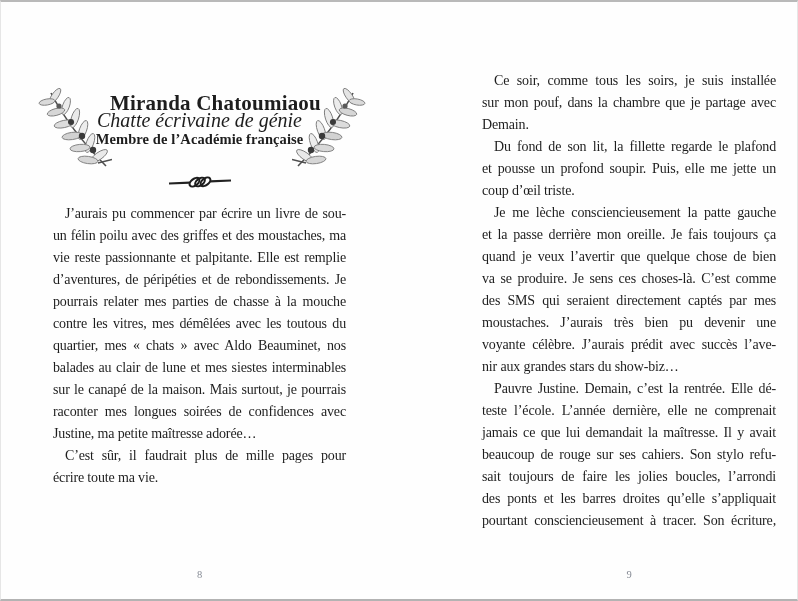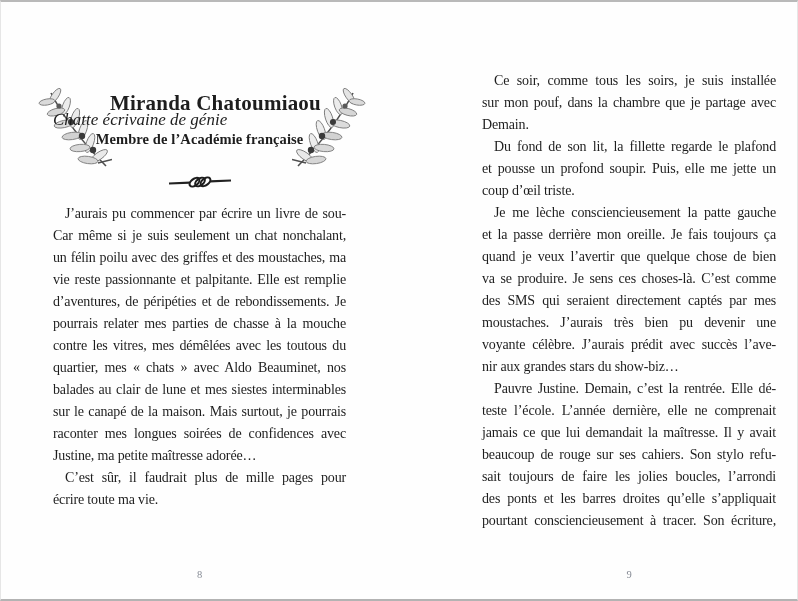--- a/index.html
+++ b/index.html
@@ -22,21 +22,21 @@
 
   
   .chapter-header{position:relative;width:100%;}
   .author-name{
     margin:16px;position:absolute;top:72px;left:0;width:100%;
     text-align:center;font-size:21px;line-height:26px;font-weight:bold;
     letter-spacing:.2px;
   }
   .author-subtitle{
     margin:0;position:absolute;top:108px;left:0;width:100%;
-    font-style:italic;font-size:17px;line-height:20px;
+    text-align:center;font-style:italic;font-size:20px;line-height:20px;
   }
   .author-affiliation{
     margin:0;position:absolute;top:128px;left:0;width:100%;
     text-align:center;font-weight:bold;font-size:14.5px;line-height:19px;
     letter-spacing:.1px;
   }
   .branch{position:absolute;width:74px;height:86px;top:84px;}
   .branch.left-branch{left:-15px;}
   .branch.right-branch{right:-20px;transform:scaleX(-1);}
   .divider{
@@ -105,21 +105,20 @@
     <svg class="divider" viewBox="0 0 64 16" xmlns="http://www.w3.org/2000/svg">
       <path d="M1 9.5 L22 8.6" stroke="#222" stroke-width="2.2" fill="none"></path>
       <path d="M42 7.4 L63 6.5" stroke="#222" stroke-width="2.2" fill="none"></path>
       <ellipse cx="26.5" cy="8.2" rx="5.6" ry="3.3" fill="none" stroke="#1d1d1d" stroke-width="2.1" transform="rotate(-38 26.5 8.2)"></ellipse>
       <ellipse cx="32" cy="8" rx="5.6" ry="3.3" fill="none" stroke="#1d1d1d" stroke-width="2.1" transform="rotate(-38 32 8)"></ellipse>
       <ellipse cx="37.5" cy="7.8" rx="5.6" ry="3.3" fill="none" stroke="#1d1d1d" stroke-width="2.1" transform="rotate(-38 37.5 7.8)"></ellipse>
     </svg>
 
     <div class="body-text">
         <div class="line indent">J’aurais pu commencer par écrire un livre de sou-</div>
-        <div class="line">Car même si je suis seulement un chat nonchalant,</div>
         <div class="line">un félin poilu avec des griffes et des moustaches, ma</div>
         <div class="line">vie reste passionnante et palpitante. Elle est remplie</div>
         <div class="line">d’aventures, de péripéties et de rebondissements. Je</div>
         <div class="line">pourrais relater mes parties de chasse à la mouche</div>
         <div class="line">contre les vitres, mes démêlées avec les toutous du</div>
         <div class="line">quartier, mes « chats » avec Aldo Beauminet, nos</div>
         <div class="line">balades au clair de lune et mes siestes interminables</div>
         <div class="line">sur le canapé de la maison. Mais surtout, je pourrais</div>
         <div class="line">raconter mes longues soirées de confidences avec</div>
         <div class="line last">Justine, ma petite maîtresse adorée…</div>

